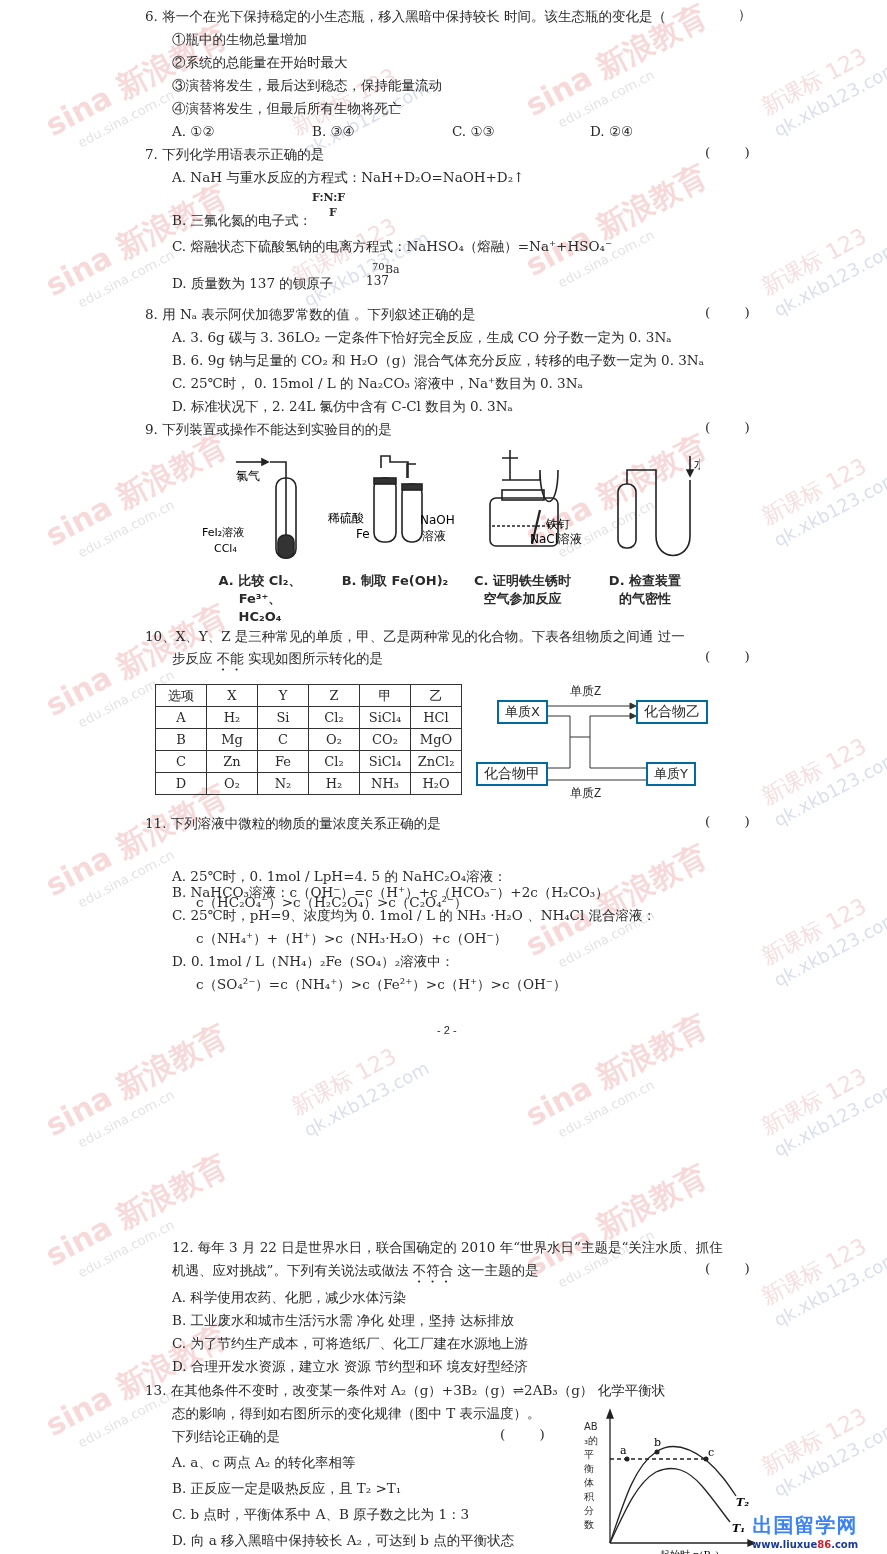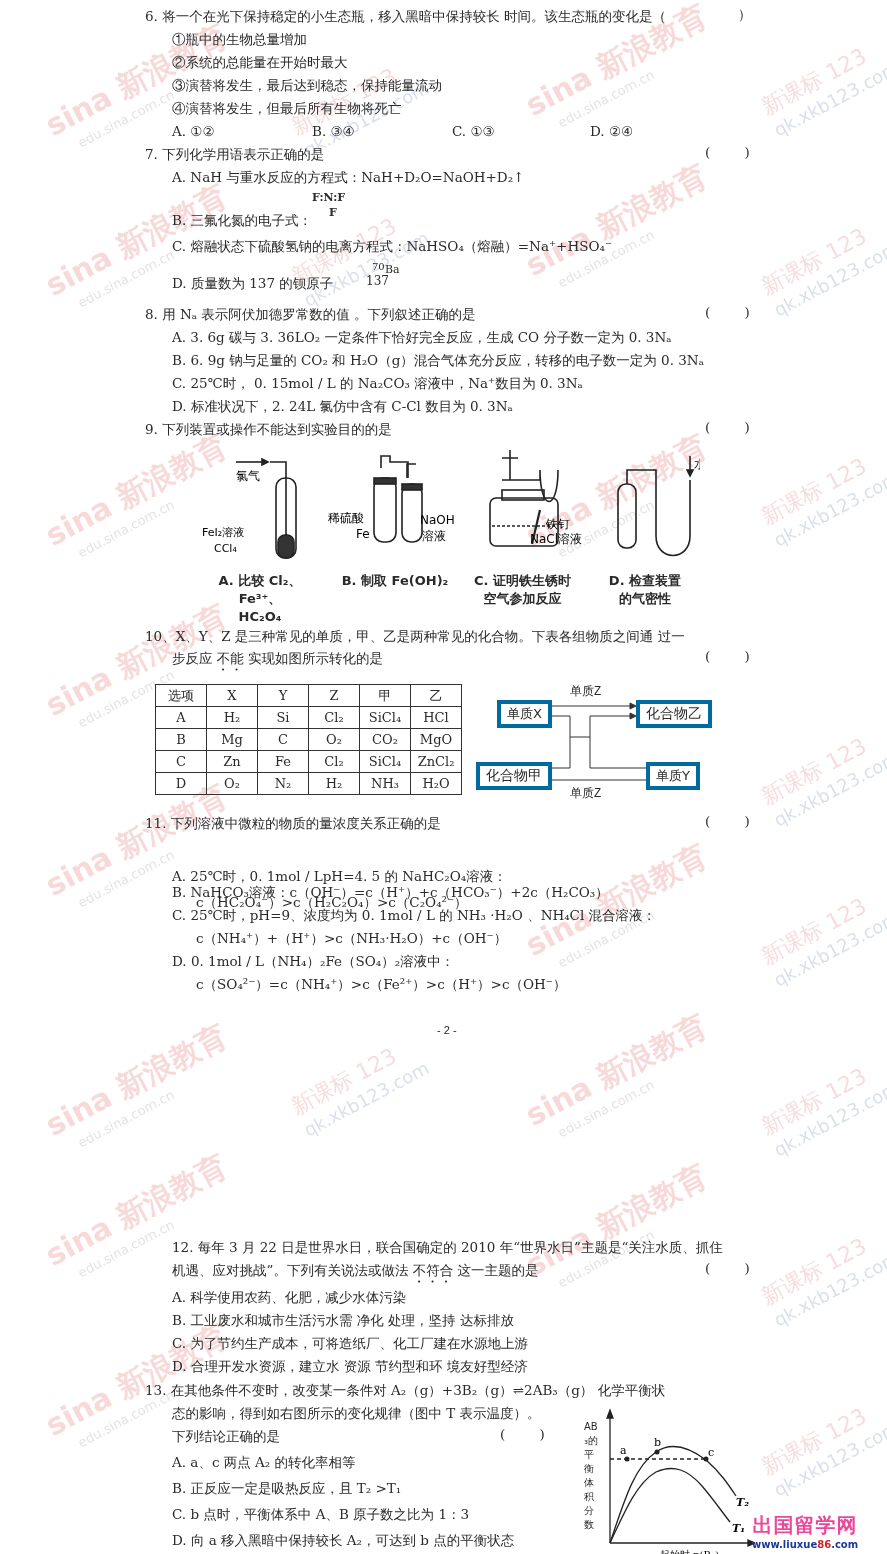--- a/index.html
+++ b/index.html
@@ -8,26 +8,26 @@
   .wm { position:absolute; pointer-events:none; transform:rotate(-28deg); font-family:"DejaVu Sans",sans-serif; }
   .wm-sina { color:rgba(220,80,80,0.22); font-weight:bold; font-size:30px; }
   .wm-sina small { display:block; font-size:13px; color:rgba(150,150,150,0.28); font-weight:normal; margin-left:20px; }
   .wm-xkb { color:rgba(210,80,80,0.2); font-size:22px; }
   .wm-xkb small { display:block; font-size:18px; color:rgba(80,110,170,0.22); }
   .line { position:absolute; white-space:nowrap; line-height:20px; }
   .paren { position:absolute; white-space:pre; }
   .dot { text-emphasis: dot; -webkit-text-emphasis: dot; text-emphasis-position: under; -webkit-text-emphasis-position: under; }
   table.q10 { position:absolute; left:155px; top:684px; border-collapse:collapse; font-size:13px; }
   table.q10 td { border:1px solid #333; width:50px; height:21px; text-align:center; padding:0; }
-  .box { position:absolute; border:4px solid #0369a1; font-size:13px; padding:1px 6px; background:#fff; font-family:"DejaVu Sans",sans-serif; }
+  .box { position:absolute; border:2px solid #0369a1; font-size:13px; padding:1px 6px; background:#fff; font-family:"DejaVu Sans",sans-serif; }
   .lbl { position:absolute; font-size:12px; font-family:Liberation Mono, monospace; }
   .cap { position:absolute; font-size:13px; font-weight:bold; text-align:center; font-family:"DejaVu Sans",sans-serif; line-height:18px; }
   .pageno { position:absolute; left:437px; top:1024px; font-size:11px; font-family:"Liberation Sans",sans-serif; }
   .brand { position:absolute; left:752px; top:1512px; text-align:center; font-family:"DejaVu Sans",sans-serif; }
-  .brand .t { font-size:20px; font-weight:bold; color:#ec4899; letter-spacing:1px; }
+  .brand .t { font-size:20px; font-weight:bold; color:#3b82f6; letter-spacing:1px; }
   .brand .u { font-size:10px; color:#1a3a9a; font-weight:bold; }
   .brand .u b { color:#d0202a; }
 </style>
 </head>
 <body>
 
 <div class="wm wm-sina" style="left:40px;top:60px"><span>sina 新浪教育</span><small>edu.sina.com.cn</small></div>
 <div class="wm wm-sina" style="left:520px;top:40px"><span>sina 新浪教育</span><small>edu.sina.com.cn</small></div>
 <div class="wm wm-xkb" style="left:290px;top:80px"><span>新课标 123</span><small>qk.xkb123.com</small></div>
 <div class="wm wm-xkb" style="left:760px;top:60px"><span>新课标 123</span><small>qk.xkb123.com</small></div>

